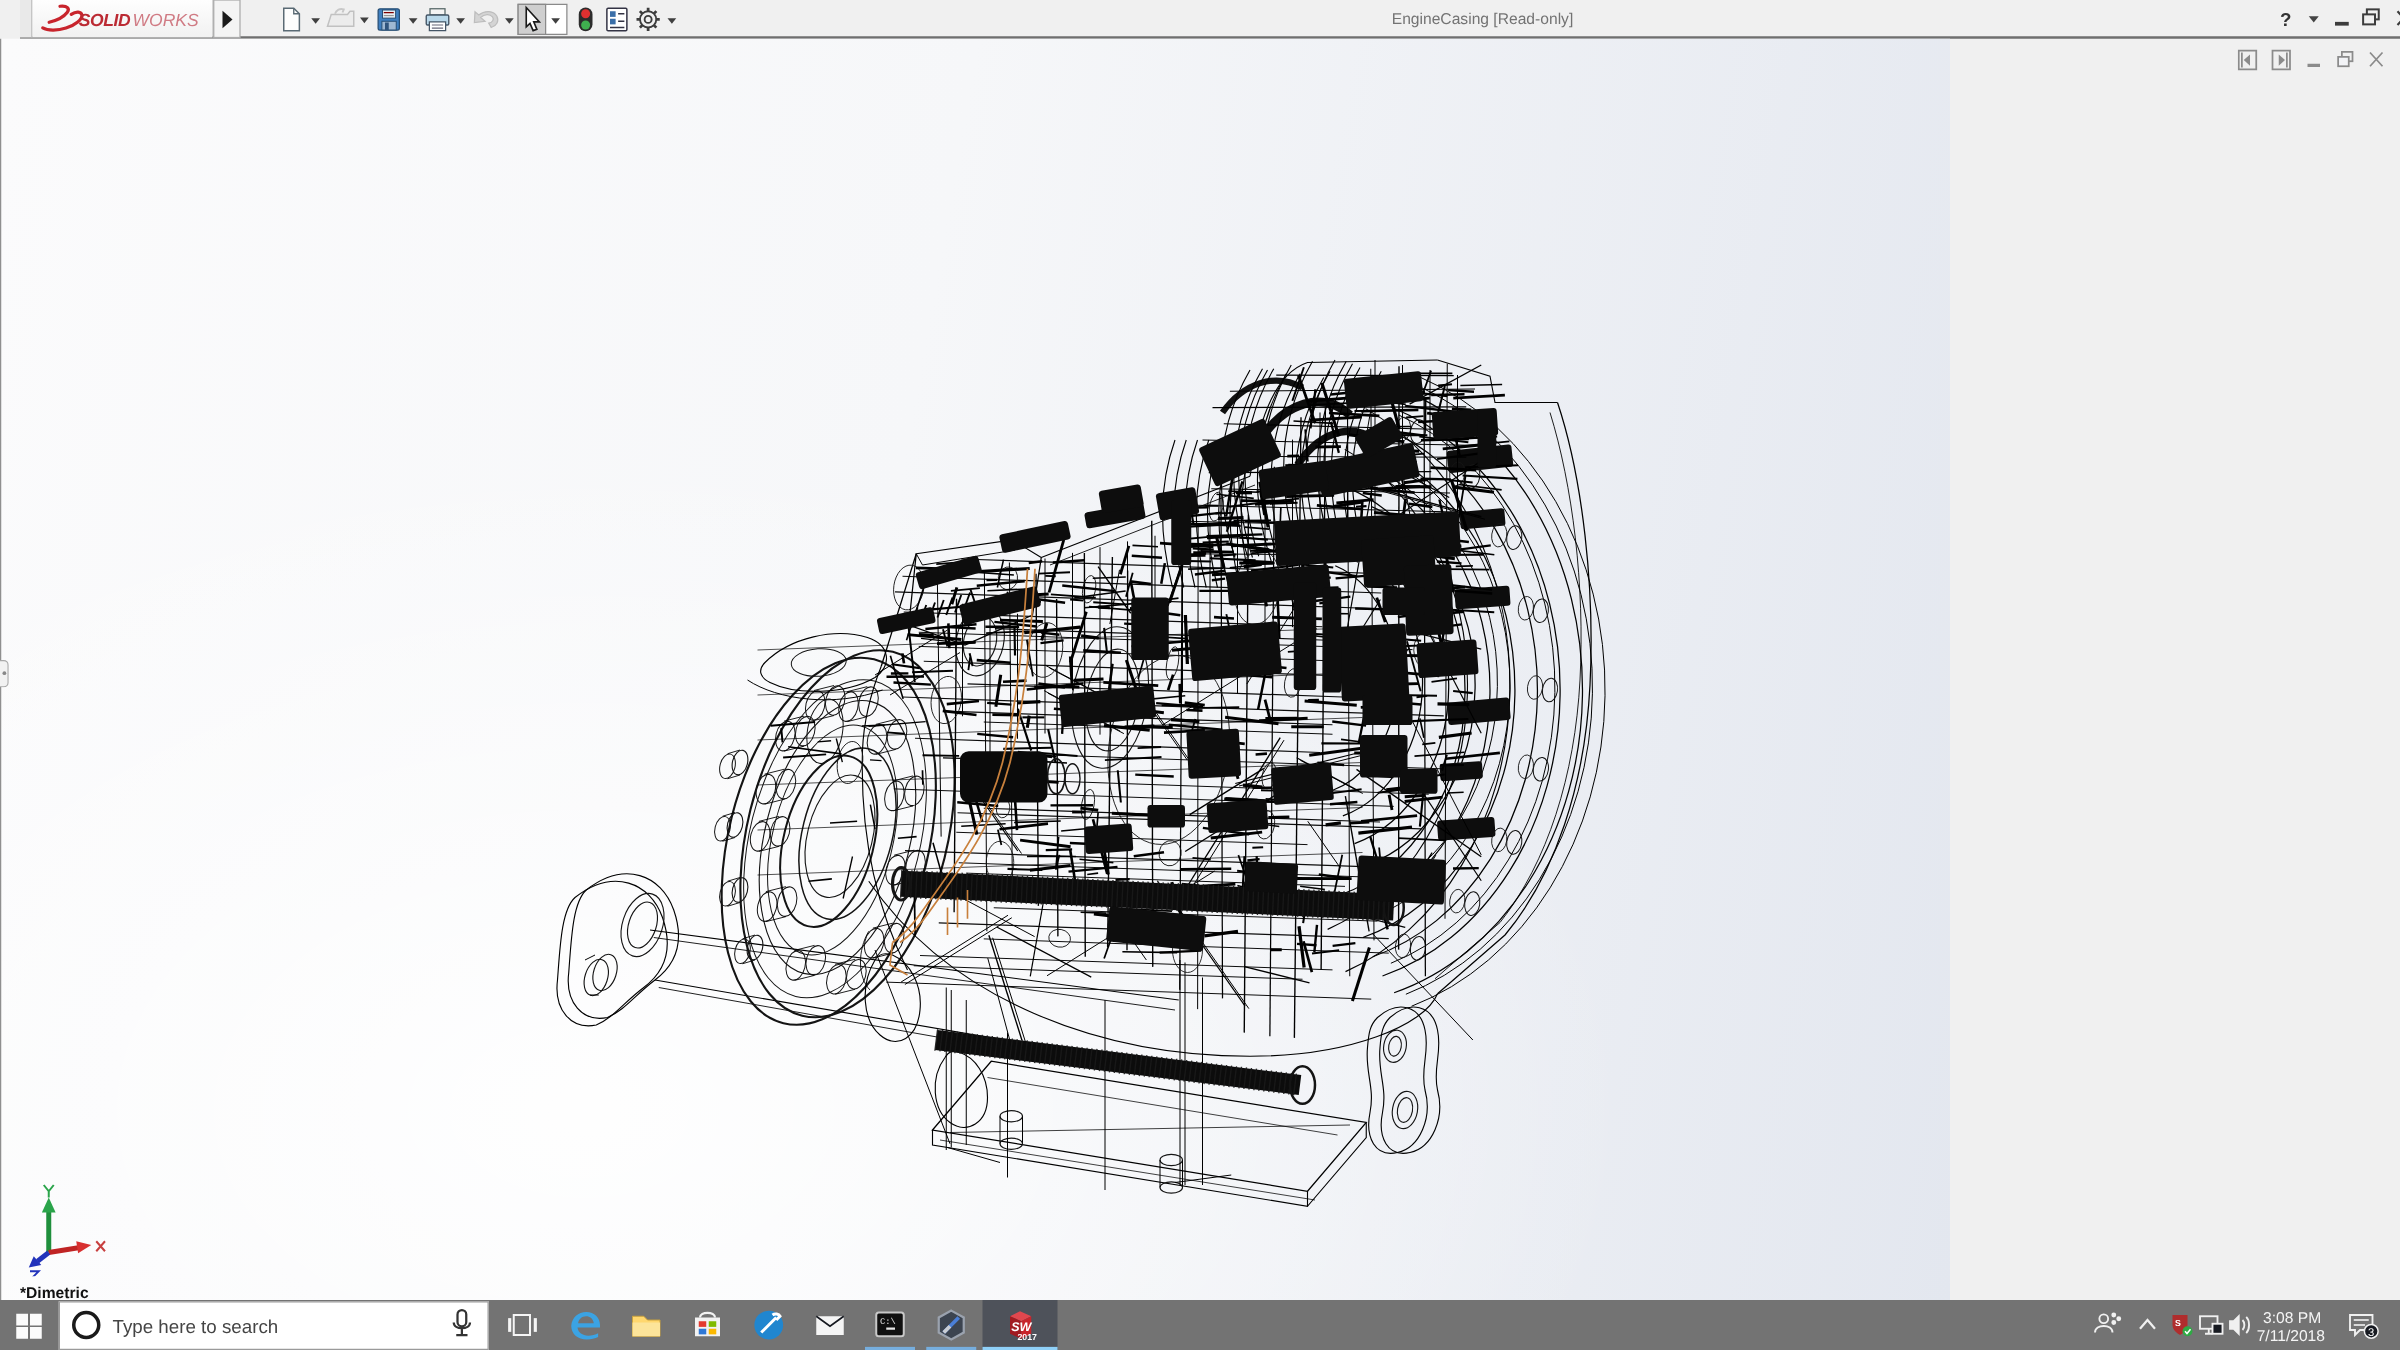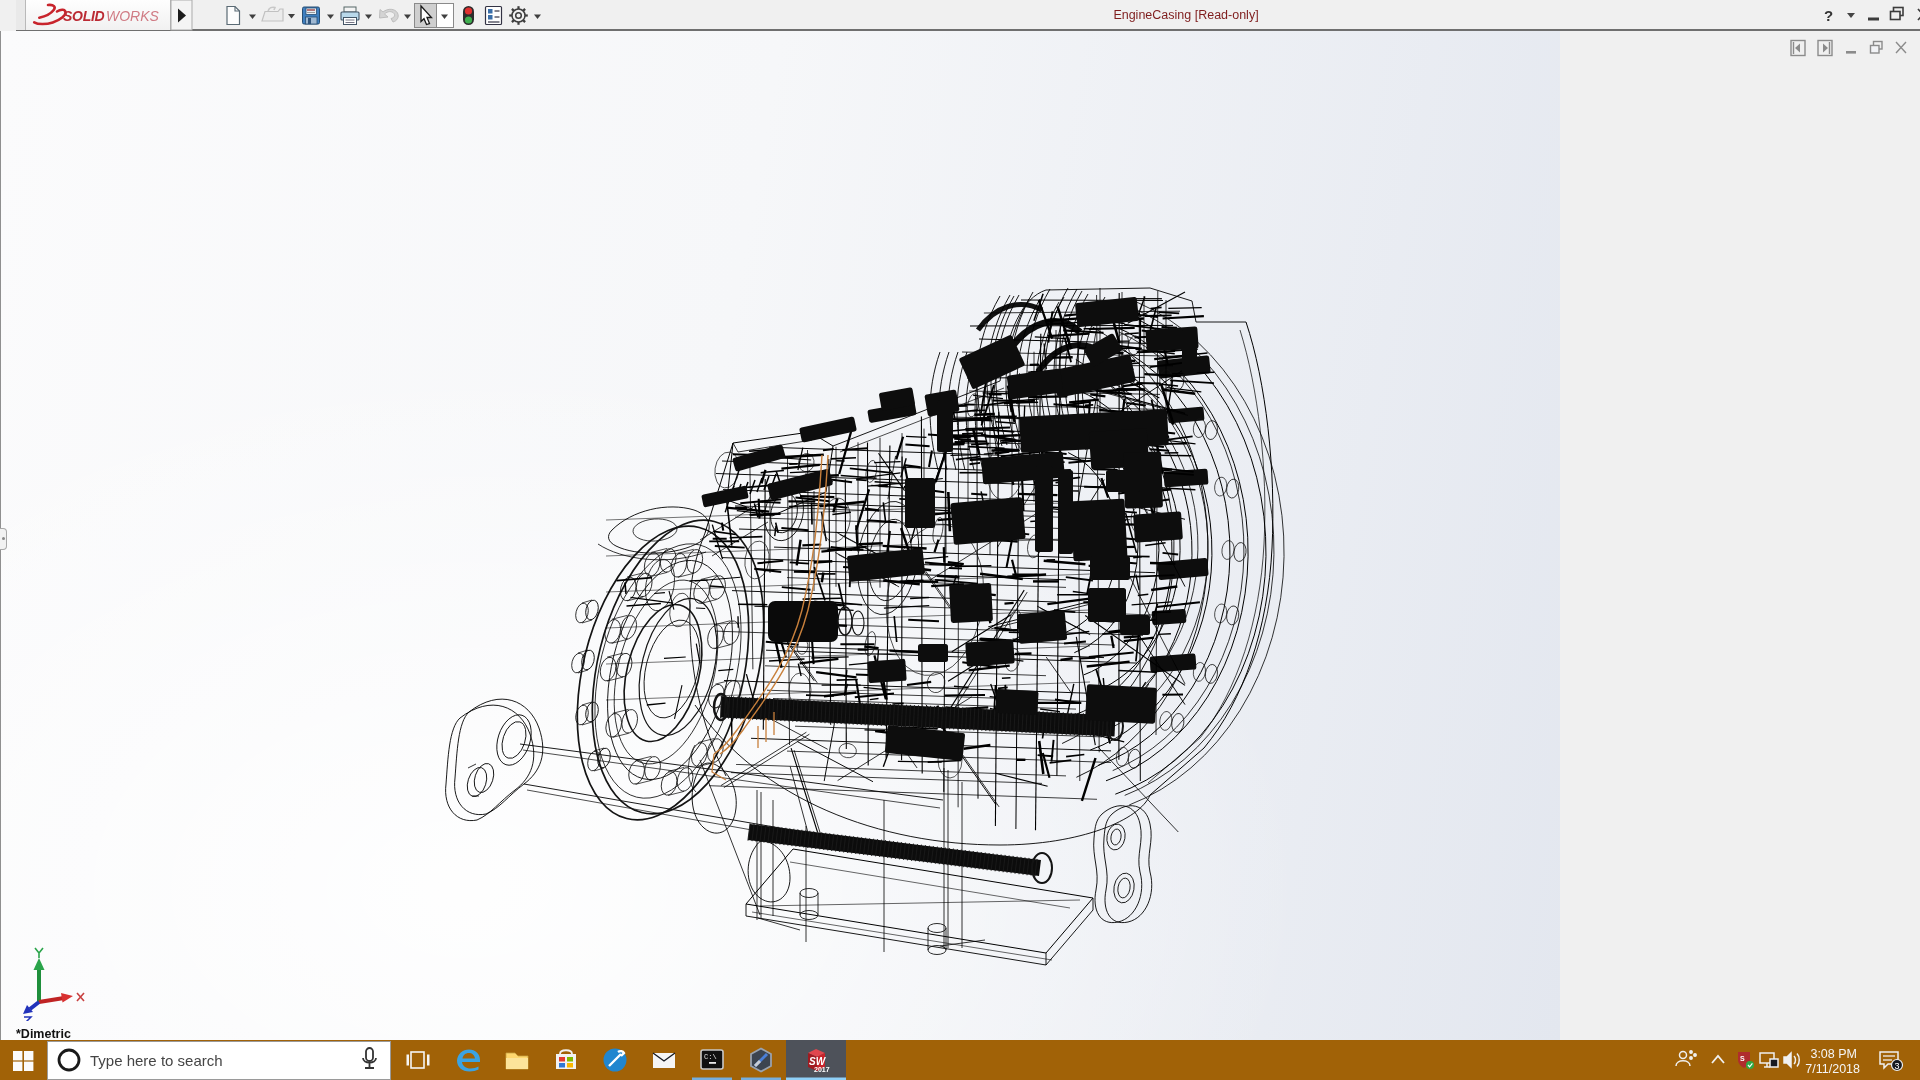--- a/index.html
+++ b/index.html
@@ -1,20 +1,20 @@
 <!DOCTYPE html>
 <html><head><meta charset="utf-8"><style>
 *{margin:0;padding:0;box-sizing:border-box}
 html,body{width:1920px;height:1080px;overflow:hidden;font-family:"Liberation Sans",sans-serif;background:#f0f0f0}
 .abs{position:absolute}
 #titlebar{position:absolute;left:16px;top:0;width:1920px;height:31px;background:#f0f0f0;border-bottom:2px solid #6f6f6f}
 #viewport{position:absolute;left:0;top:31px;width:1560px;height:1009px;background:
  radial-gradient(ellipse 1400px 900px at 30% 85%, rgba(255,255,255,0.9) 0%, rgba(255,255,255,0) 60%),
  linear-gradient(100deg,#fbfbfc 0%,#f6f7f9 45%,#e3e7ef 100%);}
-#taskbar{position:absolute;left:0;top:1040px;width:1920px;height:40px;background:#a16207}
+#taskbar{position:absolute;left:0;top:1040px;width:1920px;height:40px;background:#737373}
 text,div{-webkit-font-smoothing:antialiased}
 </style></head><body>
 <div id="titlebar">
  <div class="abs" style="left:0;top:0;width:10px;height:30px;background:#e9e9e9;border-right:1px solid #b9b9b9"></div>
  <div class="abs" style="left:10px;top:0;width:145px;height:30px;background:linear-gradient(#fefefe,#f1f1f1);border-right:1px solid #b5b5b5"></div>
  <svg class="abs" style="left:0;top:0" width="560" height="31">
 
    <g fill="none" stroke="#c8242c" stroke-linecap="round">
      <path d="M 32 5 C 38 4.3 40 7 37.7 10 C 34.8 13.8 28.5 16.6 23.3 17.8" stroke-width="2.6"></path>
      <path d="M 41 11.5 C 45 8.8 49 9.3 49.5 12 C 50 15.4 44.5 19.9 36.8 22.4 C 29.8 24.7 22 24.5 18.2 22.3" stroke-width="2.6"></path>
@@ -79,21 +79,21 @@
           <line x1="502.5" y1="22.0" x2="502.5" y2="24.8"></line>
           <line x1="497.9" y1="20.1" x2="495.9" y2="22.1"></line>
           <line x1="496.0" y1="15.5" x2="493.2" y2="15.5"></line>
           <line x1="497.9" y1="10.9" x2="495.9" y2="8.9"></line>
           <line x1="502.5" y1="9.0" x2="502.5" y2="6.2"></line>
           <line x1="507.1" y1="10.9" x2="509.1" y2="8.9"></line>
         </g>
       </g>
       <path d="M 518 14.5 L 525 14.5 L 521.5 19.0 Z" fill="#3f3f3f"></path>
  </svg>
- <div class="abs" style="left:1040px;top:0;width:260px;height:30px;line-height:30px;text-align:center;font-size:12.5px;color:#7f1d1d">EngineCasing [Read-only]</div>
+ <div class="abs" style="left:1040px;top:0;width:260px;height:30px;line-height:30px;text-align:center;font-size:12.5px;color:#737373">EngineCasing [Read-only]</div>
  <svg class="abs" style="left:1780px;top:0" width="140" height="31">
    <text x="28" y="21" font-size="15" font-weight="bold" fill="#333">?</text>
    <path d="M 51 13 L 59 13 L 55 18 Z" fill="#444"></path>
    <rect x="72" y="17.5" width="11" height="3" fill="#3c3c3c"></rect>
    <g fill="none" stroke="#3c3c3c" stroke-width="1.6">
     <rect x="97.5" y="7.5" width="9.5" height="8"></rect>
         <rect x="94.5" y="11.5" width="9.5" height="8" fill="#f0f0f0"></rect>
    </g>
    <path d="M 122 9 L 132 20 M 132 9 L 122 20" stroke="#3c3c3c" stroke-width="1.7" fill="none"></path>
  </svg>

